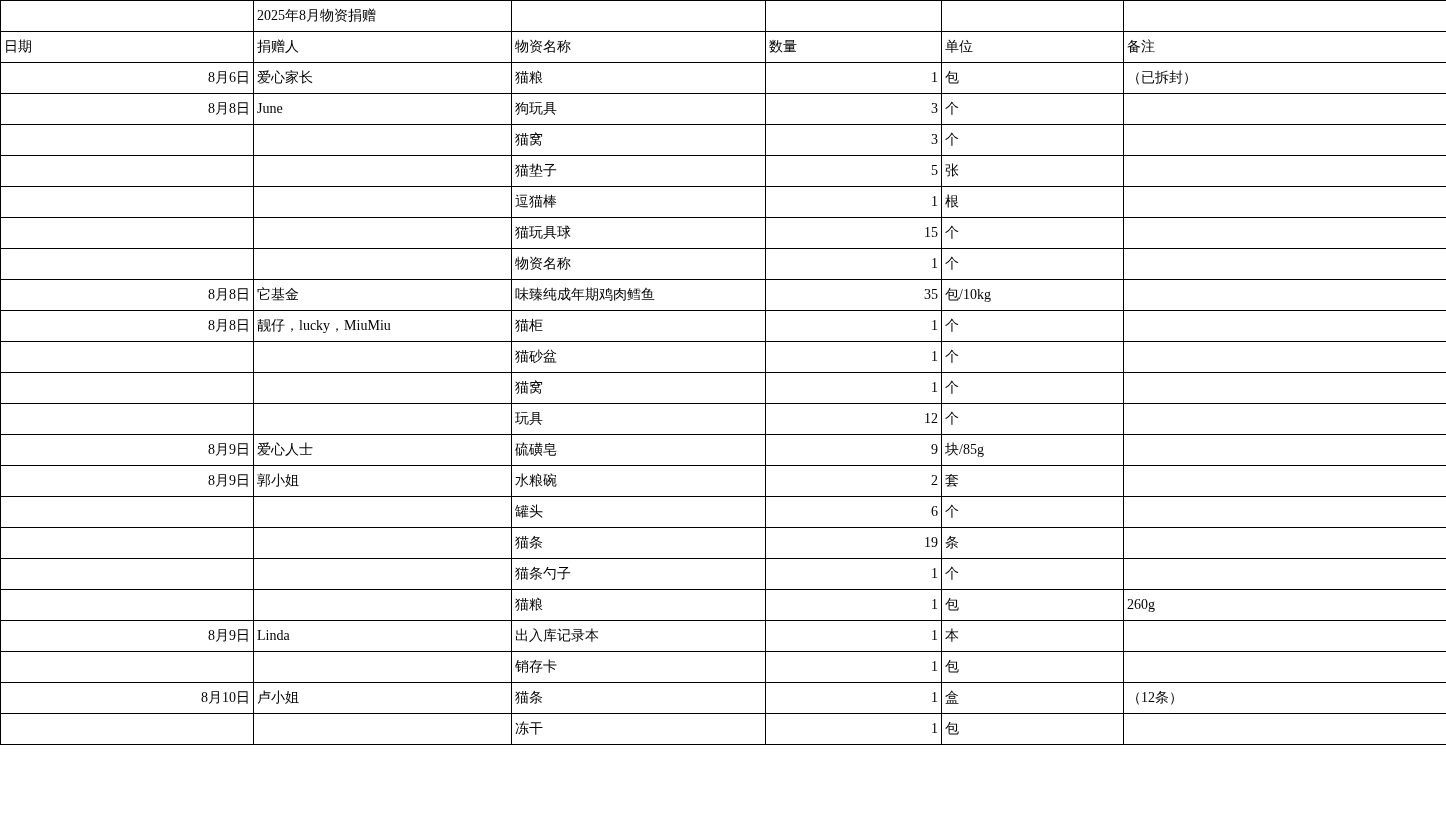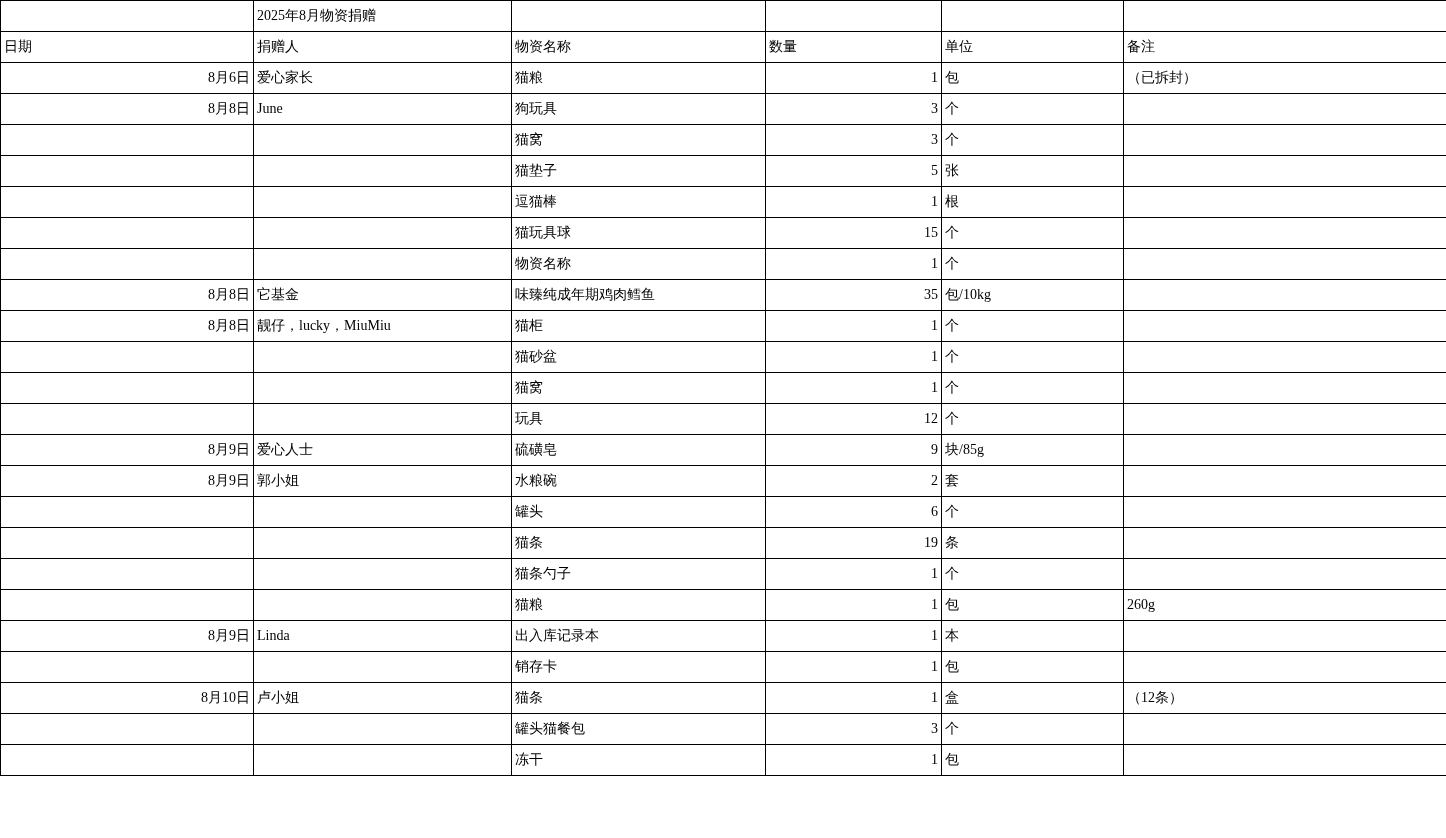--- a/index.html
+++ b/index.html
@@ -234,27 +234,19 @@
         <td class="num">8月10日</td>
         <td class="txt">卢小姐</td>
         <td class="txt">猫条</td>
         <td class="num">1</td>
         <td class="txt">盒</td>
         <td class="txt">（12条）</td>
       </tr>
       <tr>
         <td class="num"></td>
         <td class="txt"></td>
-        <td class="txt">罐头猫餐包</td>
-        <td class="num">3</td>
-        <td class="txt">个</td>
-        <td class="txt"></td>
-      </tr>
-      <tr>
-        <td class="num"></td>
-        <td class="txt"></td>
         <td class="txt">冻干</td>
         <td class="num">1</td>
         <td class="txt">包</td>
         <td class="txt"></td>
       </tr>
     </tbody>
 </table>
 
 </body></html>

